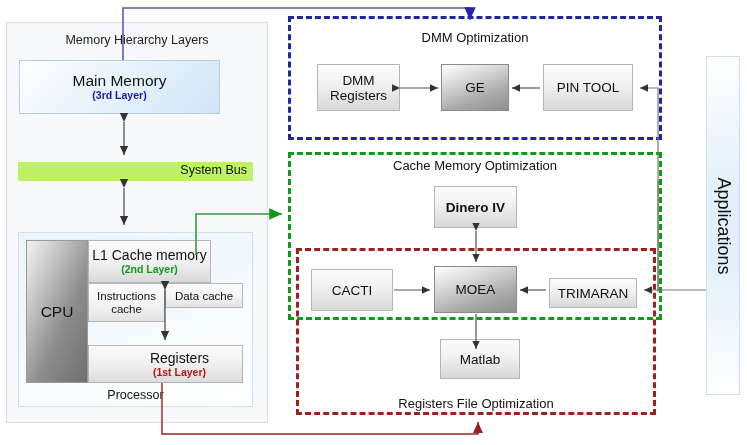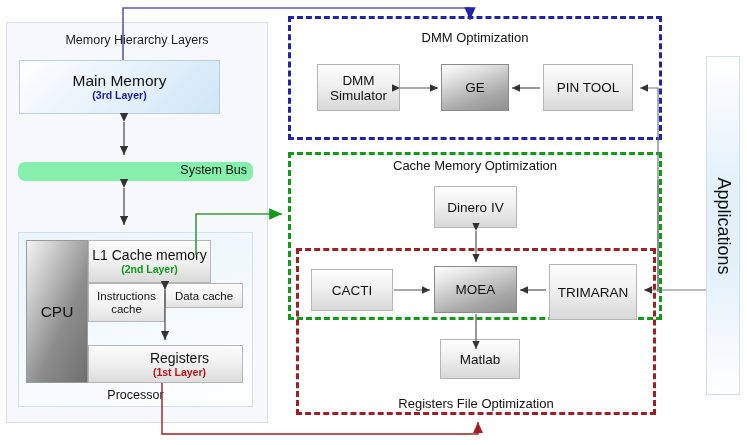--- a/index.html
+++ b/index.html
@@ -12,21 +12,21 @@
   #mem-panel{left:6px;top:22px;width:262px;height:401px;
              background:#f7f8fc;border:1px solid #d8dce6;}
   #mem-title{left:6px;top:30px;width:262px;height:20px;font-size:12.5px;color:#222;}
 
   #main-memory{left:19px;top:60px;width:201px;height:54px;
       border:1px solid #b9cede;
       background:linear-gradient(135deg,#ffffff 0%,#eef6fc 32%,#cfe6f7 100%);}
   .mm-t1{font-size:15.5px;color:#111;line-height:17px;}
   .mm-t2{font-size:10.5px;font-weight:bold;color:#1a1aa8;line-height:13px;}
 
-  #system-bus{left:18px;top:162px;width:235px;height:19px;background:#86efac;border-radius:7px;}
+  #system-bus{left:18px;top:162px;width:235px;height:19px;background:#bef264;}
   #system-bus span{position:absolute;right:6px;top:1px;font-size:12.5px;color:#111;}
 
   #processor{left:18px;top:232px;width:235px;height:175px;
       border:1px solid #cfe0ec;
       background:linear-gradient(160deg,#eaf4fb 0%,#f4fafd 55%,#ffffff 100%);}
   #cpu{left:26px;top:240px;width:62px;height:143px;border:1px solid #9a9a9a;
       background:linear-gradient(115deg,#f2f2f2 0%,#cfcfcf 22%,#8d8d8d 60%,#6f6f6f 100%);
       font-size:15.5px;color:#111;}
   #l1-cache{left:88px;top:240px;width:123px;height:43px;border:1px solid #b5b5b5;
       background:linear-gradient(180deg,#fbfbfb 0%,#efefef 55%,#d9d9d9 100%);}
@@ -58,24 +58,24 @@
   
   .node{border:1px solid #b5b5b5;
         background:linear-gradient(180deg,#fdfdfd 0%,#f0f0f0 45%,#d8d8d8 100%);
         font-size:13.5px;color:#111;line-height:15px;}
   .node.dark{border:1px solid #8a8a8a;
         background:linear-gradient(160deg,#ffffff 0%,#e2e2e2 25%,#a8a8a8 70%,#8f8f8f 100%);}
 
   #dmm-sim{left:317px;top:64px;width:83px;height:47px;}
   #ge{left:441px;top:64px;width:68px;height:47px;}
   #pin-tool{left:543px;top:64px;width:90px;height:47px;}
-  #dinero{left:434px;top:186px;width:83px;height:42px;}
+  #dinero{left:434px;top:186px;width:83px;height:42px;font-weight:bold;}
   #cacti{left:311px;top:269px;width:82px;height:42px;}
   #moea{left:434px;top:266px;width:83px;height:47px;}
-  #trimaran{left:549px;top:264px;width:88px;height:56px;}
+  #trimaran{left:549px;top:278px;width:88px;height:30px;}
   #matlab{left:440px;top:339px;width:80px;height:40px;}
 
   
   #applications{left:706px;top:56px;width:34px;height:339px;
       border:1px solid #cfe0ec;
       background:linear-gradient(180deg,#ffffff 0%,#e3f0fa 38%,#e3f0fa 62%,#ffffff 100%);}
   #applications span{position:absolute;left:50%;top:50%;
       transform:translate(-50%,-50%) rotate(90deg);white-space:nowrap;font-size:18px;color:#111;}
 
   svg.overlay{position:absolute;left:0;top:0;width:747px;height:445px;pointer-events:none;}
@@ -118,21 +118,21 @@
 <div class="abs" id="dmm-box"></div>
 <div class="abs ctr sec-title" id="dmm-title">DMM Optimization</div>
 
 <div class="abs" id="cache-box"></div>
 <div class="abs ctr sec-title" id="cache-title">Cache Memory Optimization</div>
 
 <div class="abs" id="reg-box"></div>
 <div class="abs ctr sec-title" id="reg-title">Registers File Optimization</div>
 
 <div class="abs ctr node" id="dmm-sim">
-  <span>DMM Simulator</span>
+  <span>DMM Registers</span>
 </div>
 <div class="abs ctr node dark" id="ge">
   <span>GE</span>
 </div>
 <div class="abs ctr node" id="pin-tool">
   <span>PIN TOOL</span>
 </div>
 <div class="abs ctr node" id="dinero">
   <span>Dinero IV</span>
 </div>

